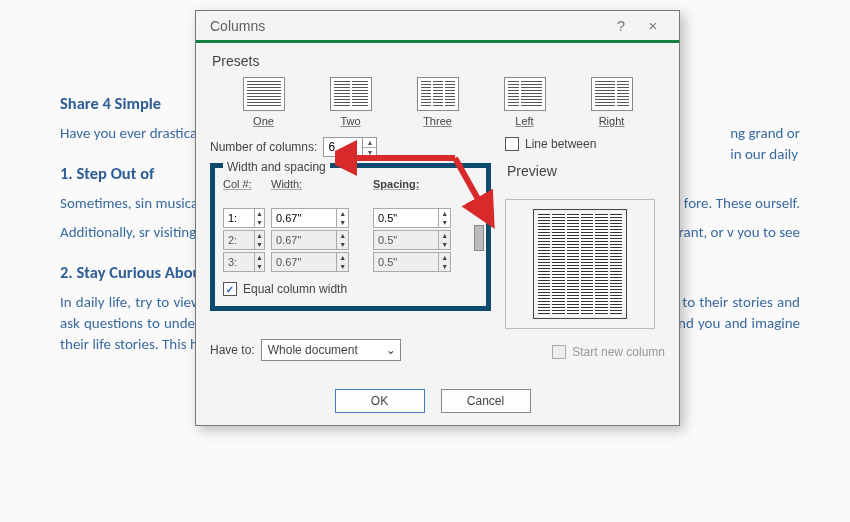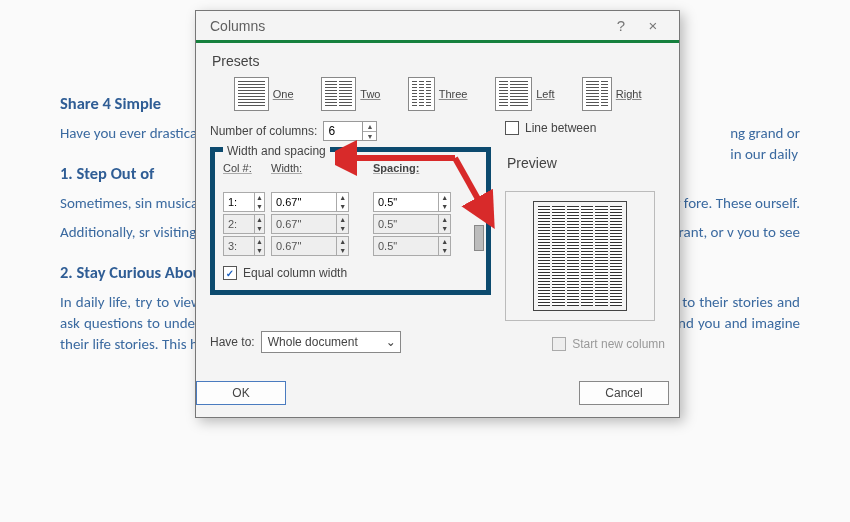--- a/index.html
+++ b/index.html
@@ -56,21 +56,21 @@
   .titlebar .title { flex:1; color:#5f5f5f; font-size:14px; }
   .titlebar .tbtn { width:32px; text-align:center; color:#777; font-size:15px; cursor:default;}
   .dlg-body { padding: 8px 14px 14px 14px; }
   .section-label { font-size:14px; color:#444; margin:2px 0 4px 2px;}
   .presets-row {
     display:flex;
     justify-content:space-around;
     padding: 4px 10px 6px 10px;
   }
   .preset {
-    display:flex; align-items:center; gap:4px;
+    display:flex; flex-direction:column; align-items:center; gap:4px;
     width:60px;
   }
   .preset-icon {
     width:42px; height:34px; background:#fff; border:1px solid #888;
     display:flex; justify-content:center; align-items:center;
     padding:3px;
   }
   .preset-icon .cols { display:flex; width:100%; height:100%; gap:2px;}
   .preset-icon .col  { background: repeating-linear-gradient(#555,#555 1px,#fff 1px,#fff 3px); flex:1;}
   .preset-label { font-size:11px; text-decoration: underline; text-decoration-color:#888;}
@@ -116,21 +116,21 @@
   .preview-inner .c{ flex:1; background: repeating-linear-gradient(#333,#333 1px,#fff 1px,#fff 3px);}
   .checkline { display:flex; align-items:center; gap:6px; font-size:12px; margin-top:4px;}
   .checkbox { width:14px; height:14px; border:1px solid #555; background:#fff; display:inline-flex; align-items:center; justify-content:center; font-size:10px; color:#1a5fbf; font-weight:bold;}
   .checkbox.dis{ border-color:#aaa; background:#eee;}
   .lower-row { display:flex; justify-content:space-between; margin-top:6px;}
   .select {
     background:#fff; border:1px solid #888; width:140px; height:22px;
     display:flex; align-items:center; justify-content:space-between;
     padding:0 4px 0 6px; font-size:12px;
   }
-  .buttons { display:flex; justify-content:space-between; gap:16px; padding:10px 10px 12px 0;}
+  .buttons { display:flex; justify-content:center; gap:16px; padding:10px 10px 12px 0;}
   .btn { border:1px solid #888; background:#fdfdfd; width:90px; height:24px; font-size:12px; display:flex; align-items:center; justify-content:center;}
   .btn.primary{ border-color:#4a7bbf;}
   
   .arrow { position:absolute; pointer-events:none; }
   .scroll-chunk{
     position:absolute; width:10px; height:26px; background:#bcbcbc; border:1px solid #888;
   }
 </style>
 </head>
 <body>
@@ -309,21 +309,21 @@
             <span>Equal column width</span>
           </div>
         </div>
       </div>
 
       <div style="width:160px">
         <div class="checkline">
           <span class="checkbox"></span>
           <span>Line between</span>
         </div>
-        <div class="section-label" style="margin-top:20px">Preview</div>
+        <div class="section-label" style="margin-top:12px">Preview</div>
         <div class="preview-box">
           <div class="preview-inner">
             <div class="c"></div>
               <div class="c"></div>
               <div class="c"></div>
             <div class="c"></div>
               <div class="c"></div>
               <div class="c"></div>
           </div>
         </div>

